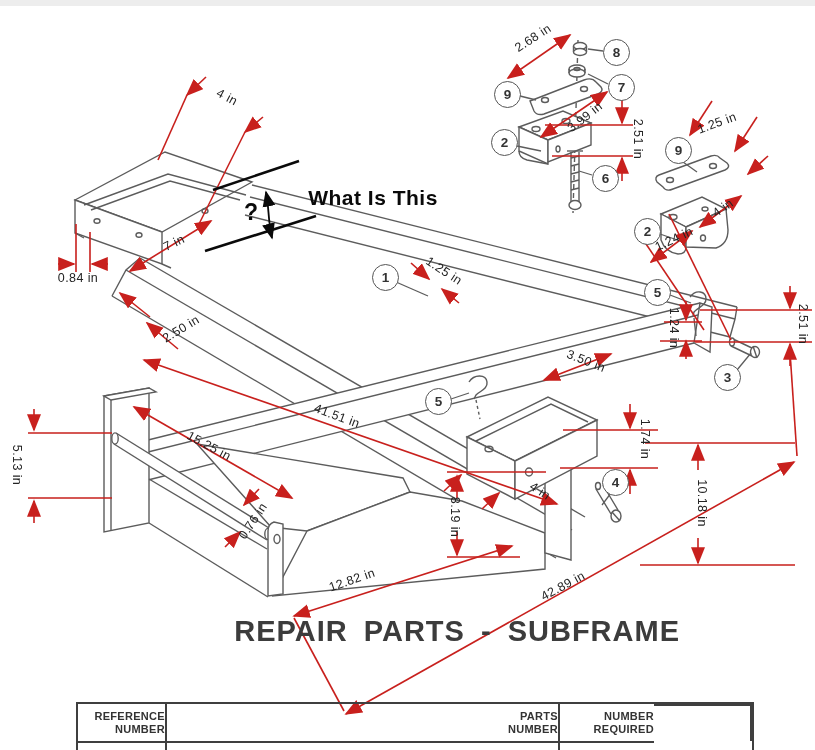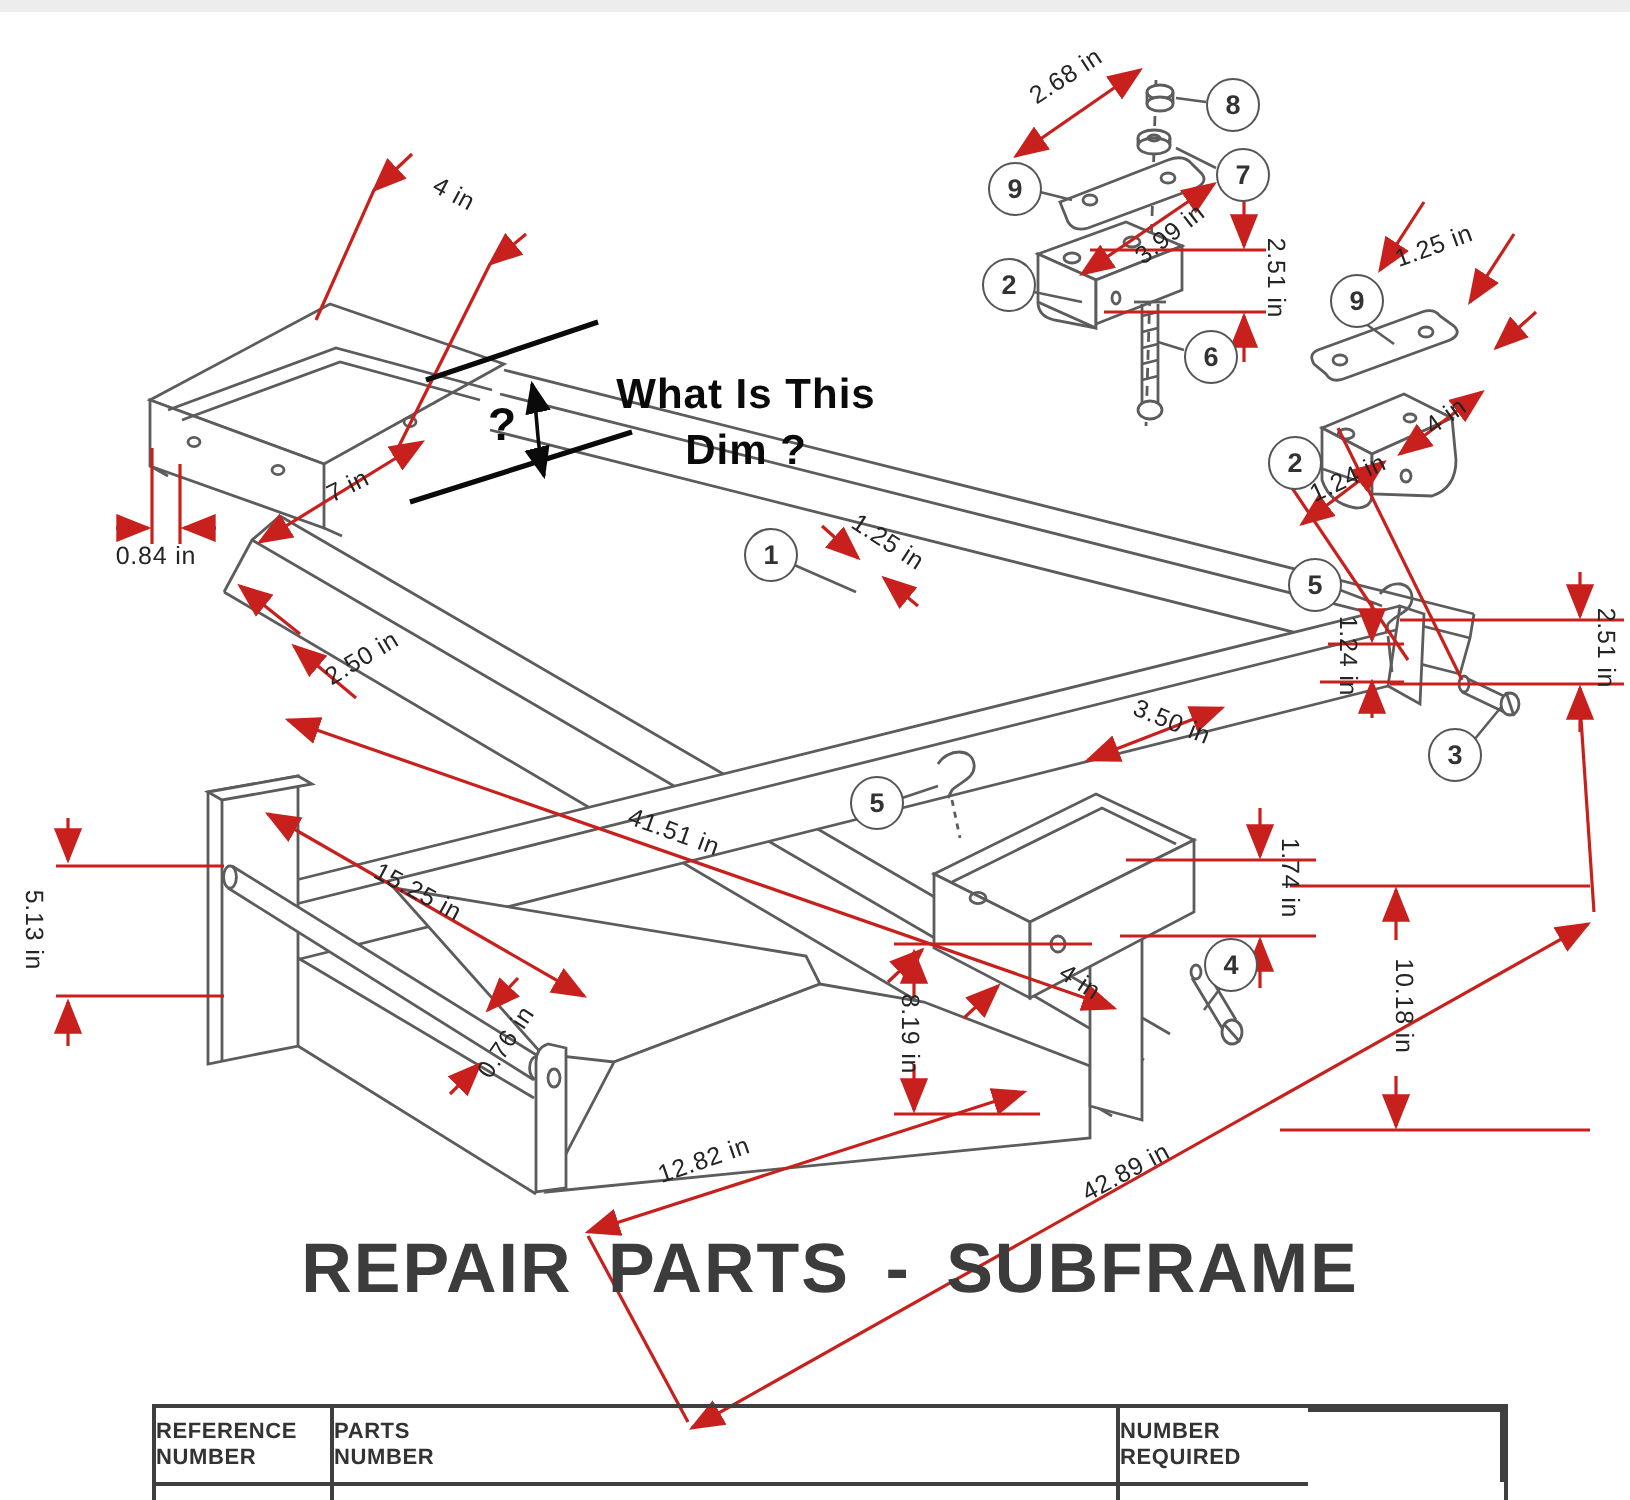--- a/index.html
+++ b/index.html
@@ -11,27 +11,27 @@
        font-size:12.5px;color:#242424;letter-spacing:.4px;white-space:nowrap;
        height:16px;line-height:16px;}
   .co{position:absolute;width:25px;height:25px;margin:-13px 0 0 -13px;
       border:1.7px solid #555;border-radius:50%;background:#fff;
       font-size:13.5px;font-weight:600;color:#333;
       display:flex;align-items:center;justify-content:center;}
   .q1,.q2{position:absolute;left:268px;width:210px;text-align:center;
       font-weight:bold;font-size:21px;color:#0a0a0a;letter-spacing:.5px;margin-top:16px;}
   .q1{top:170px;} .q2{top:198px;}
   .qm{position:absolute;left:244px;top:199px;font-weight:bold;font-size:23px;color:#0a0a0a;}
-  .ttl{position:absolute;left:150px;top:615px;width:530px;text-align:center;
-       font-weight:bold;font-size:35px;color:#3c3c3c;letter-spacing:1px;word-spacing:7px;}
+  .ttl{position:absolute;left:150px;top:615px;width:530px;text-align:right;
+       font-weight:bold;font-size:29px;color:#3c3c3c;letter-spacing:1px;word-spacing:7px;}
   .tbl{position:absolute;left:76px;top:702px;width:674px;height:47px;
        border:2.2px solid #3f3f3f;background:transparent;display:grid;
        grid-template-columns:89px 393px 94px 1fr;grid-template-rows:37px 10px;}
   .tbl .c{border-right:2.2px solid #3f3f3f;display:flex;flex-direction:column;
-       align-items:flex-start;justify-content:center;font-size:11px;font-weight:600;
+       align-items:flex-end;justify-content:center;font-size:11px;font-weight:600;
        color:#333;line-height:1.18;letter-spacing:.3px;text-align:center;}
   .tbl .c.last{border-right:none;}
   .tbl .c.bottom{justify-content:flex-end;padding-bottom:2px;}
   .tbl .r2{border-top:2.2px solid #3f3f3f;border-right:2.2px solid #3f3f3f;}
   .tbl .r2.last{border-right:none;}
 </style>
 </head>
 <body>
 
 <div id="stage">
@@ -263,21 +263,20 @@
   <div class="co" style="left:615px;top:482px">4</div>
   <div class="co" style="left:438px;top:401px">5</div>
   <div class="co" style="left:657px;top:292px">5</div>
   <div class="co" style="left:605px;top:178px">6</div>
   <div class="co" style="left:621px;top:87px">7</div>
   <div class="co" style="left:616px;top:52px">8</div>
   <div class="co" style="left:507px;top:94px">9</div>
   <div class="co" style="left:678px;top:150px">9</div>
 
   <div class="q1">What Is This</div>
-  <div class="q2">Dim ?</div>
   <div class="qm">?</div>
 
   <div class="ttl">REPAIR PARTS - SUBFRAME</div>
 
   <div class="tbl">
     <div class="c">
       <span>REFERENCE</span>
       <span>NUMBER</span>
     </div>
     <div class="c">

